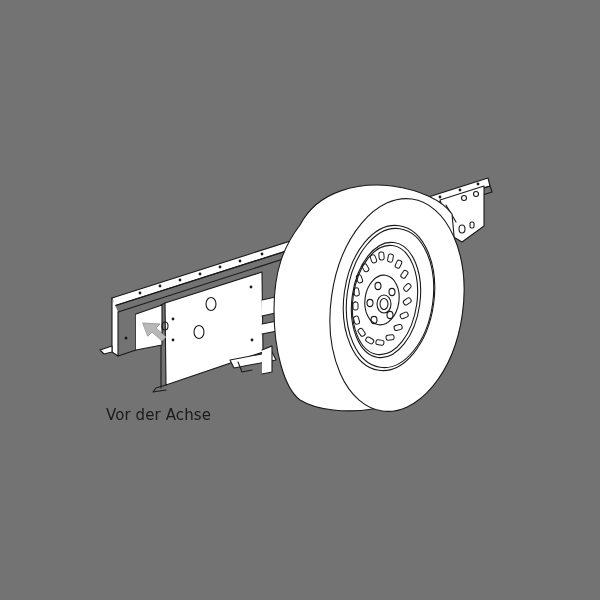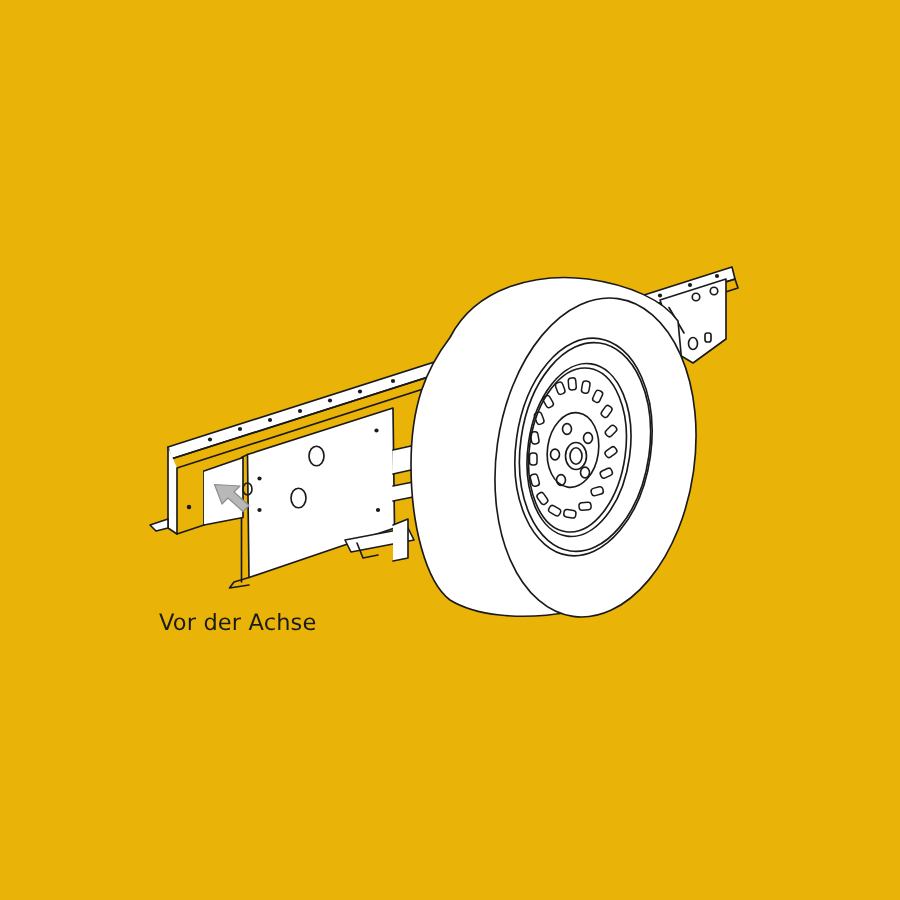--- a/index.html
+++ b/index.html
@@ -1,20 +1,20 @@
 <!DOCTYPE html>
 <html><head>
   <meta charset="utf-8">
   <style>
     html, body { margin: 0; padding: 0; background: #ffffff; }
     .canvas {
       position: relative;
       width: 600px;
       height: 600px;
-      background: #eab308;
+      background: #737373;
       overflow: hidden;
     }
     .drawing {
       position: absolute;
       left: 0; top: 0;
       width: 600px; height: 600px;
     }
     .caption {
       position: absolute;
       left: 106px;

